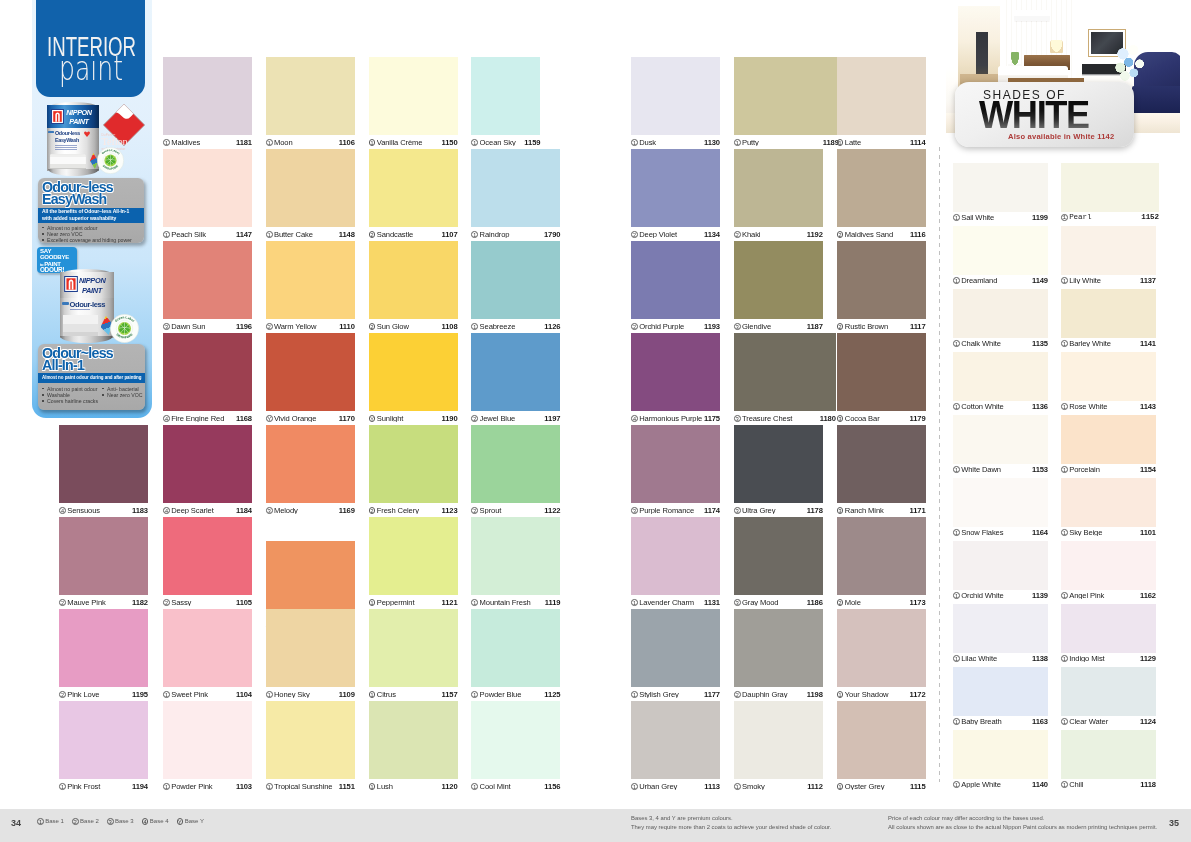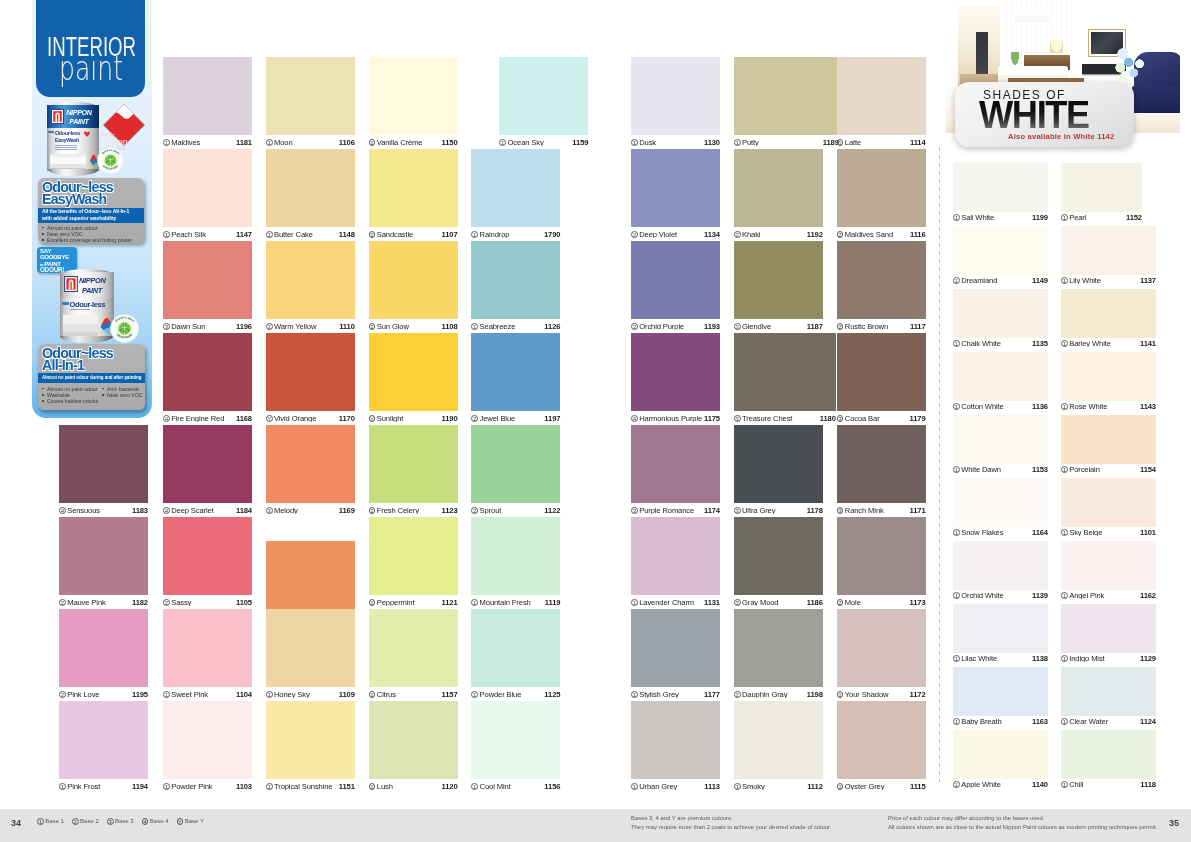--- a/index.html
+++ b/index.html
@@ -387,21 +387,21 @@
         </div>
       </div>
       <div class="sw" style="left: 368.6px; top: 57px; width: 89px;">
         <div class="chip" style="height:78px;background:#fdfbdc;"></div>
         <div class="lbl">
           <span class="bcirc">1</span>
           <span class="nm">Vanilla Crème</span>
           <span class="cd">1150</span>
         </div>
       </div>
-      <div class="sw" style="left: 471.4px; top: 57px; width: 89px; margin-left: 28px;">
+      <div class="sw" style="left: 471.4px; top: 57px; width: 69px;">
         <div class="chip" style="height:78px;background:#cdf0ec;"></div>
         <div class="lbl">
           <span class="bcirc">1</span>
           <span class="nm">Ocean Sky</span>
           <span class="cd">1159</span>
         </div>
       </div>
       <div class="sw" style="left: 163px; top: 149px; width: 89px;">
         <div class="chip" style="height:78px;background:#fce1d7;"></div>
         <div class="lbl">
@@ -851,21 +851,21 @@
         </div>
       </div>
       <div class="sw wht" style="left: 953px; top: 163px; width: 95px;">
         <div class="chip" style="height:49px;background:#f7f5ef;"></div>
         <div class="lbl">
           <span class="bcirc">1</span>
           <span class="nm">Sail White</span>
           <span class="cd">1199</span>
         </div>
       </div>
-      <div class="sw wht" style="left: 1061px; top: 163px; width: 81px;">
+      <div class="sw wht" style="left: 1061px; top: 163px; width: 98px; font-family: Liberation Mono, monospace;">
         <div class="chip" style="height:49px;background:#f5f4e4;"></div>
         <div class="lbl">
           <span class="bcirc">1</span>
           <span class="nm">Pearl</span>
           <span class="cd">1152</span>
         </div>
       </div>
       <div class="sw wht" style="left: 953px; top: 226px; width: 95px;">
         <div class="chip" style="height:49px;background:#fdfcef;"></div>
         <div class="lbl">

